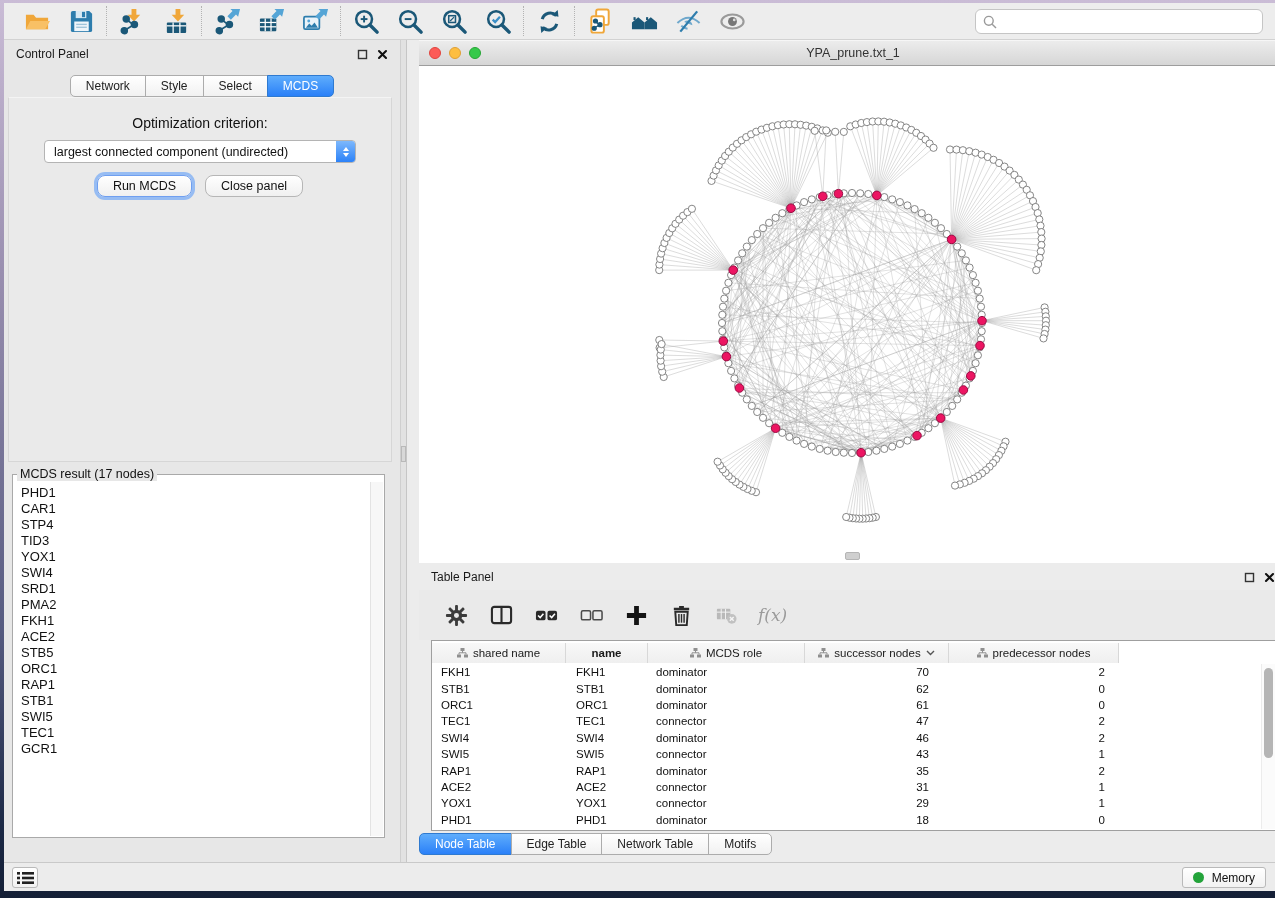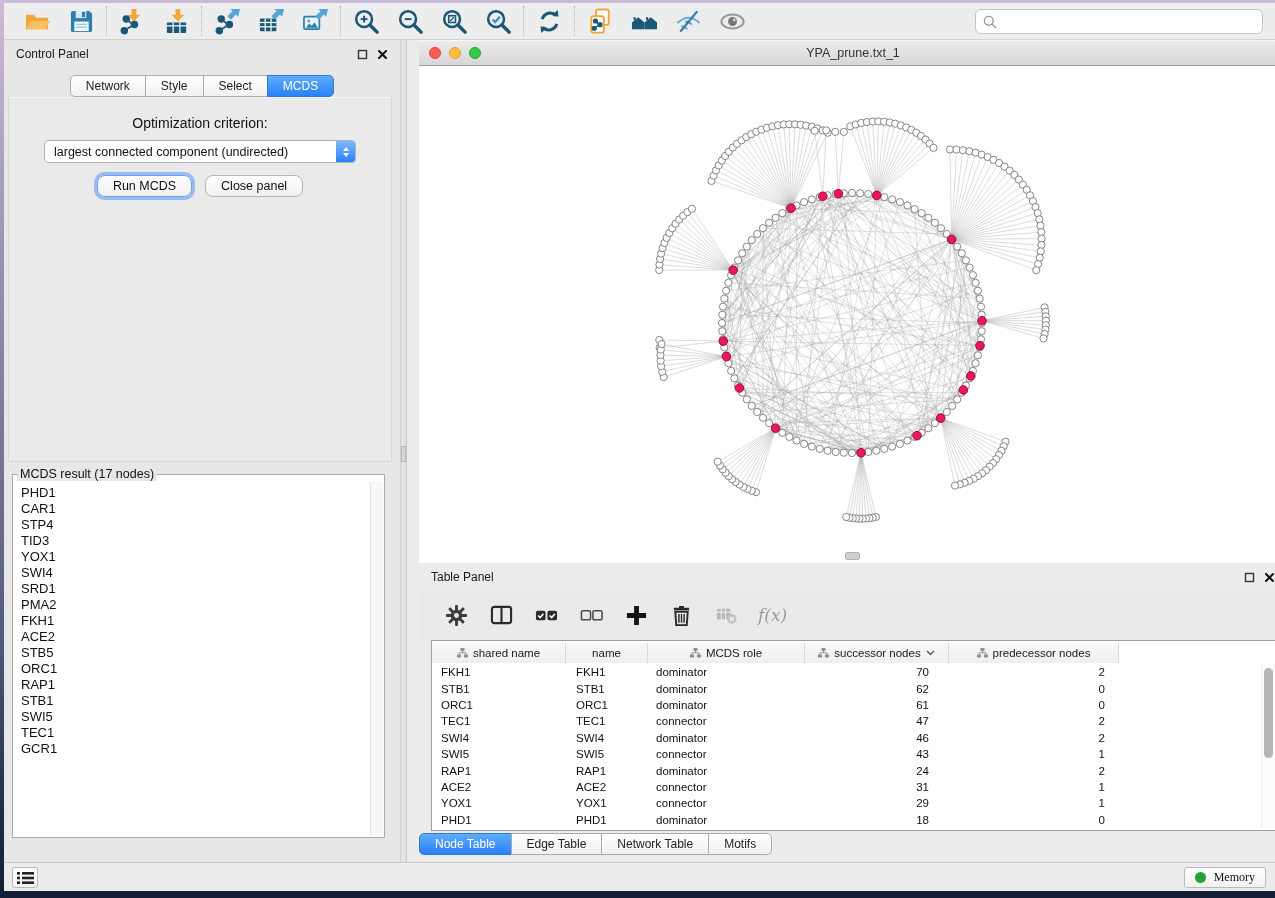--- a/index.html
+++ b/index.html
@@ -63,21 +63,21 @@
   .tbody{position:absolute;left:0;top:23px;right:15px;bottom:0;overflow:hidden}
   .tr{display:flex;height:16.4px;align-items:center}
   .td{font-size:11.5px;color:#111;white-space:nowrap;overflow:hidden}
   .td.l0{padding-left:9px}.td.l1{padding-left:10px}.td.l2{padding-left:8px}
   .td.num3{text-align:right;padding-right:20px}.td.num4{text-align:right;padding-right:14px}
   .tscroll{position:absolute;right:1px;top:23px;bottom:1px;width:14px;background:#fbfbfb;border-left:1px solid #ececec}
   .tthumb{position:absolute;left:2px;top:4px;width:9px;height:90px;background:#b5b5b5;border-radius:5px}
   .bottom-tabs{position:absolute;left:0;top:270px;width:100%;display:flex;}
   
   .status-bar{position:absolute;left:0;bottom:0;width:100%;height:29px;background:#ececec;border-top:1px solid #c9c9c9}
-  .sb-btn{position:absolute;top:4px;height:21px;background:linear-gradient(#ffffff,#f2f2f2);border:1px solid #b9b9b9;border-radius:3px;display:flex;align-items:center;justify-content:center;gap:8px;font-size:12px;color:#111;font-family:Liberation Serif, serif}
+  .sb-btn{position:absolute;top:4px;height:21px;background:linear-gradient(#ffffff,#f2f2f2);border:1px solid #b9b9b9;border-radius:3px;display:flex;align-items:center;justify-content:center;gap:8px;font-size:12px;color:#111;font-family:Liberation Sans, sans-serif}
   .sb-btn.left{left:8px;width:26px}
   .sb-btn.right{right:9px;padding:0 10px}
   .dot{width:11px;height:11px;border-radius:50%;background:#23a33a;display:inline-block}
 </style>
 </head>
 <body>
 
 <div class="app">
 
   <div class="toolbar">
@@ -1100,21 +1100,21 @@
               <svg width="11" height="10" viewBox="0 0 11 10">
                 <g fill="#8f8f8f">
                   <rect x="3.5" y="0" width="4" height="3"></rect>
                   <rect x="0" y="6.5" width="4" height="3"></rect>
                   <rect x="7" y="6.5" width="4" height="3"></rect>
                 </g>
                 <path d="M5.5 3v1.8M2 6.5V4.8h7v1.7" stroke="#8f8f8f" fill="none"></path>
               </svg>
               <span>shared name</span>
             </div>
-            <div class="th" style="width: 82px;">
+            <div class="th" style="width: 82px; font-weight: bold;">
               <span>name</span>
             </div>
             <div class="th" style="width: 157px;">
               <svg width="11" height="10" viewBox="0 0 11 10">
                 <g fill="#8f8f8f">
                   <rect x="3.5" y="0" width="4" height="3"></rect>
                   <rect x="0" y="6.5" width="4" height="3"></rect>
                   <rect x="7" y="6.5" width="4" height="3"></rect>
                 </g>
                 <path d="M5.5 3v1.8M2 6.5V4.8h7v1.7" stroke="#8f8f8f" fill="none"></path>
@@ -1188,21 +1188,21 @@
               <div class="td l0" style="width: 134px;">SWI5</div>
               <div class="td l1" style="width: 82px;">SWI5</div>
               <div class="td l2" style="width: 157px;">connector</div>
               <div class="td num3" style="width: 144px;">43</div>
               <div class="td num4" style="width: 170px;">1</div>
             </div>
             <div class="tr">
               <div class="td l0" style="width: 134px;">RAP1</div>
               <div class="td l1" style="width: 82px;">RAP1</div>
               <div class="td l2" style="width: 157px;">dominator</div>
-              <div class="td num3" style="width: 144px;">24</div>
+              <div class="td num3" style="width: 144px;">35</div>
               <div class="td num4" style="width: 170px;">2</div>
             </div>
             <div class="tr">
               <div class="td l0" style="width: 134px;">ACE2</div>
               <div class="td l1" style="width: 82px;">ACE2</div>
               <div class="td l2" style="width: 157px;">connector</div>
               <div class="td num3" style="width: 144px;">31</div>
               <div class="td num4" style="width: 170px;">1</div>
             </div>
             <div class="tr">

